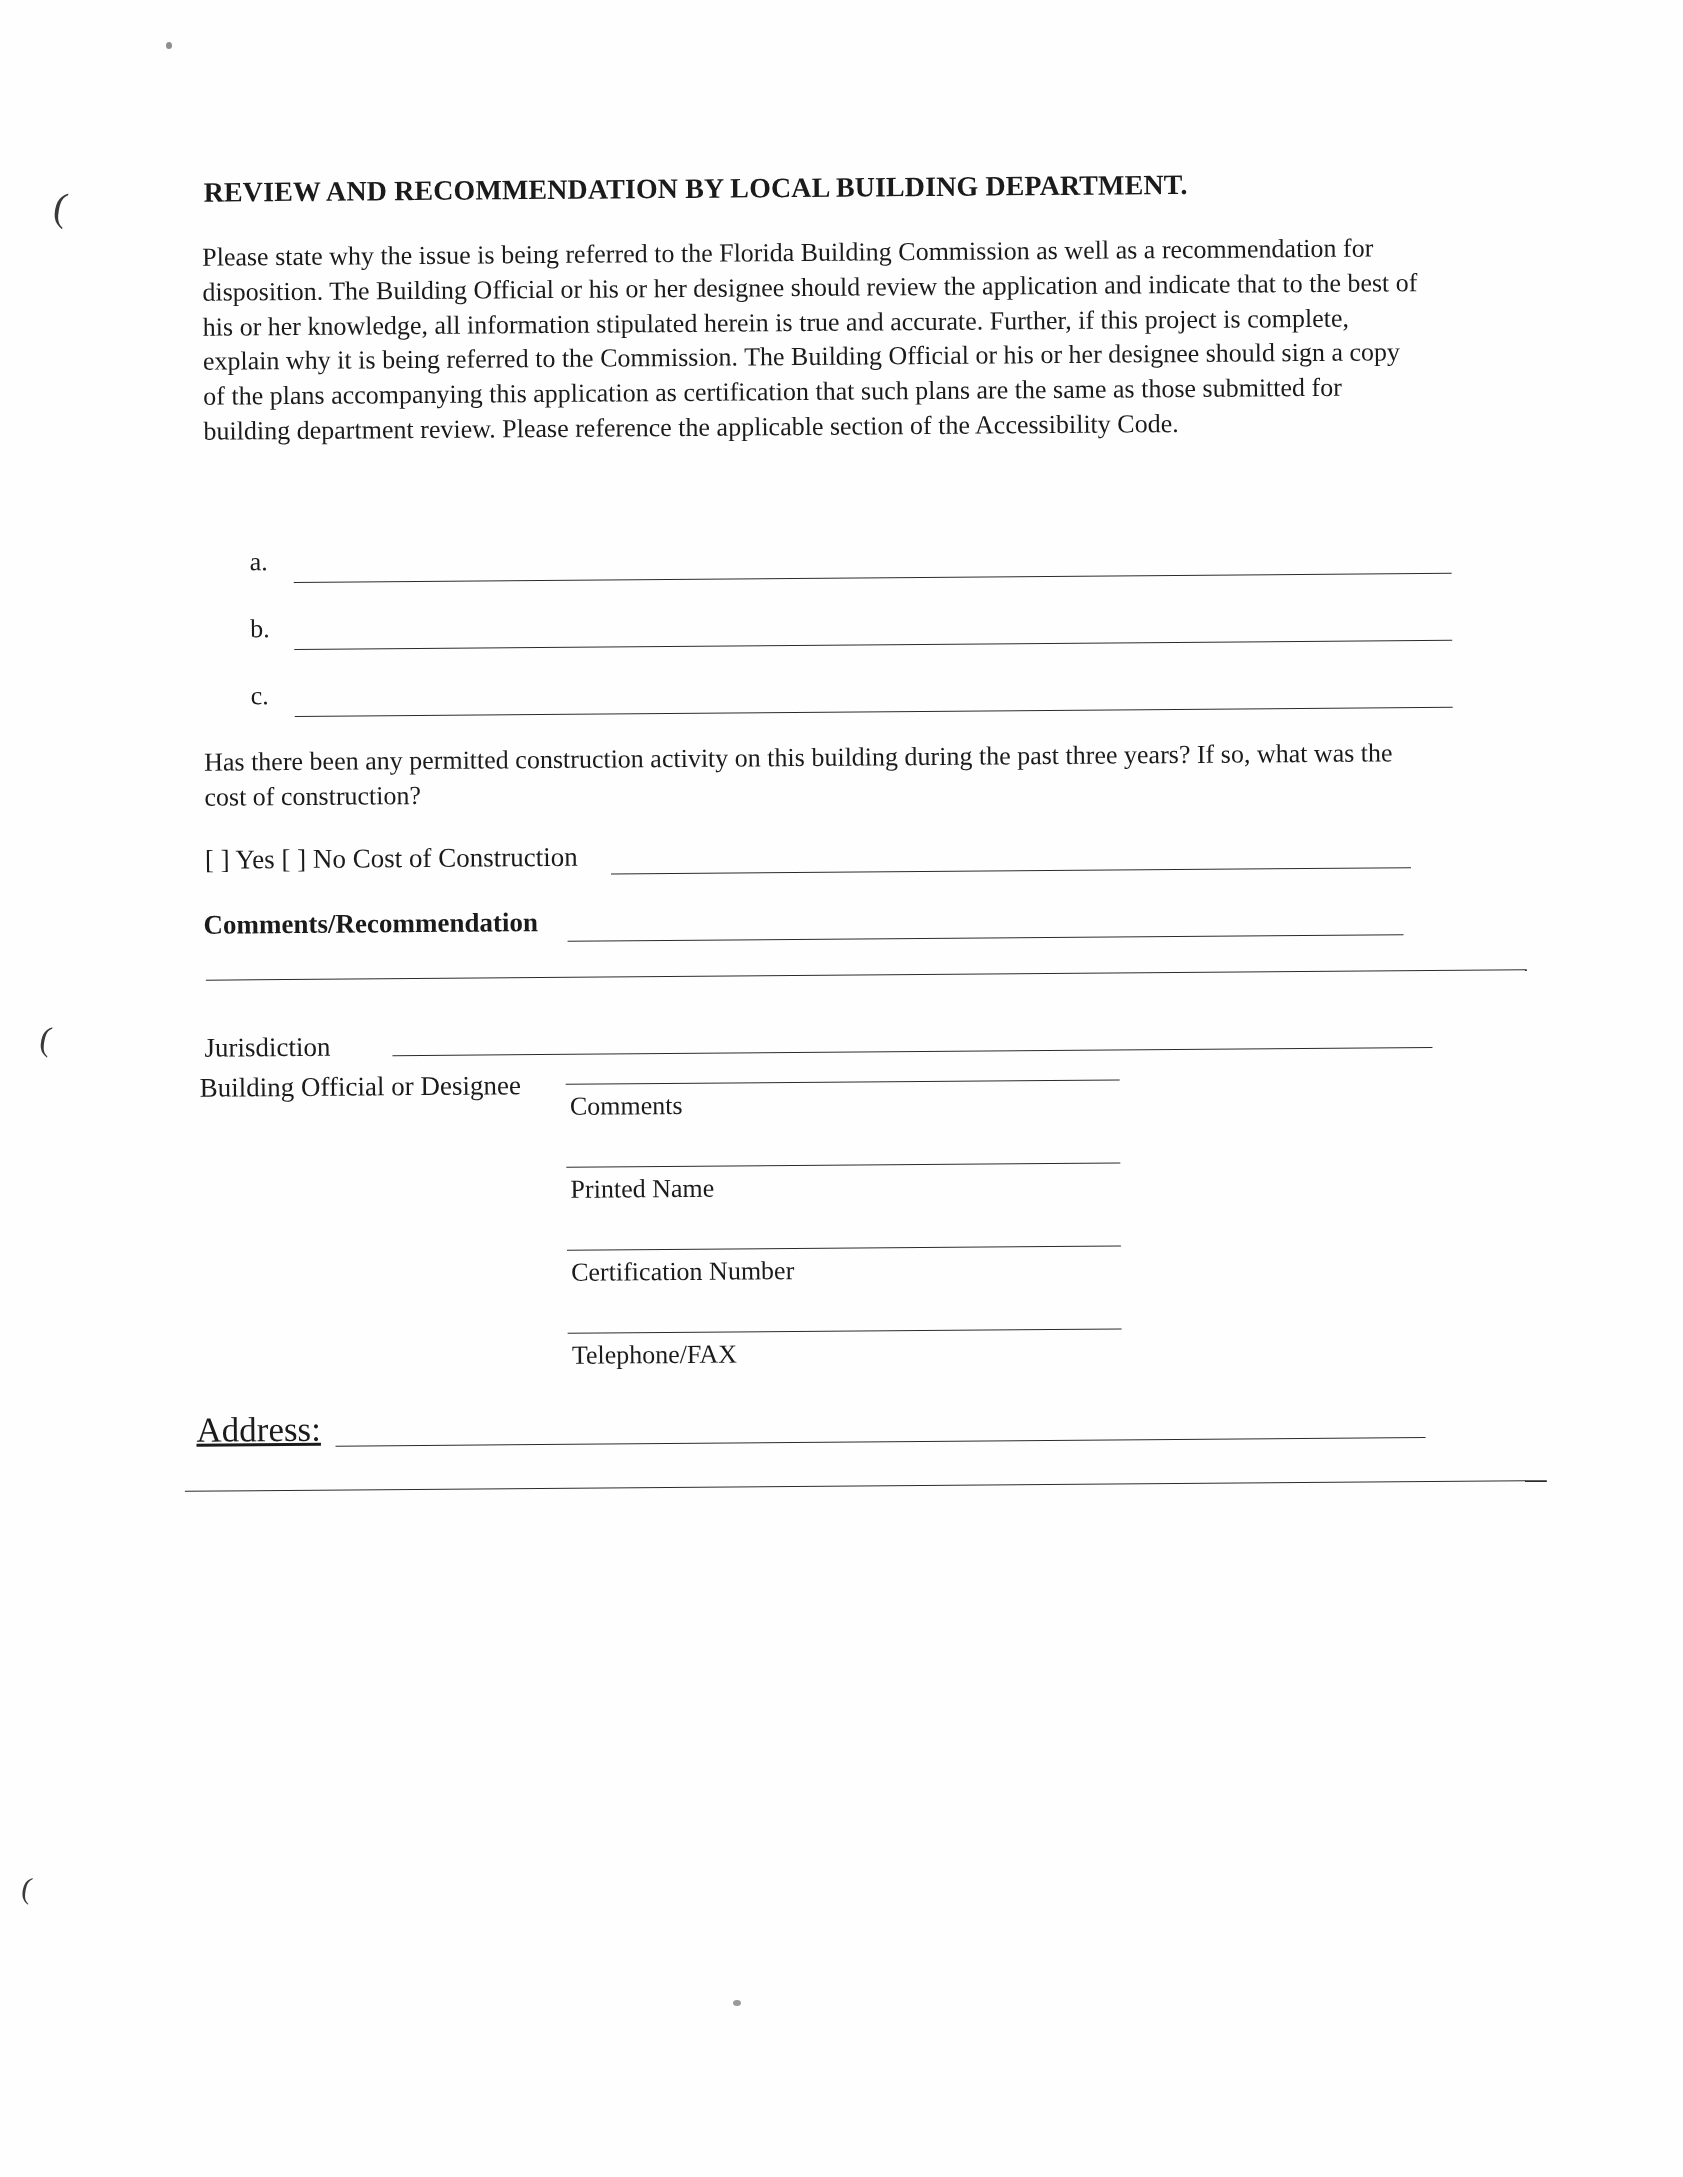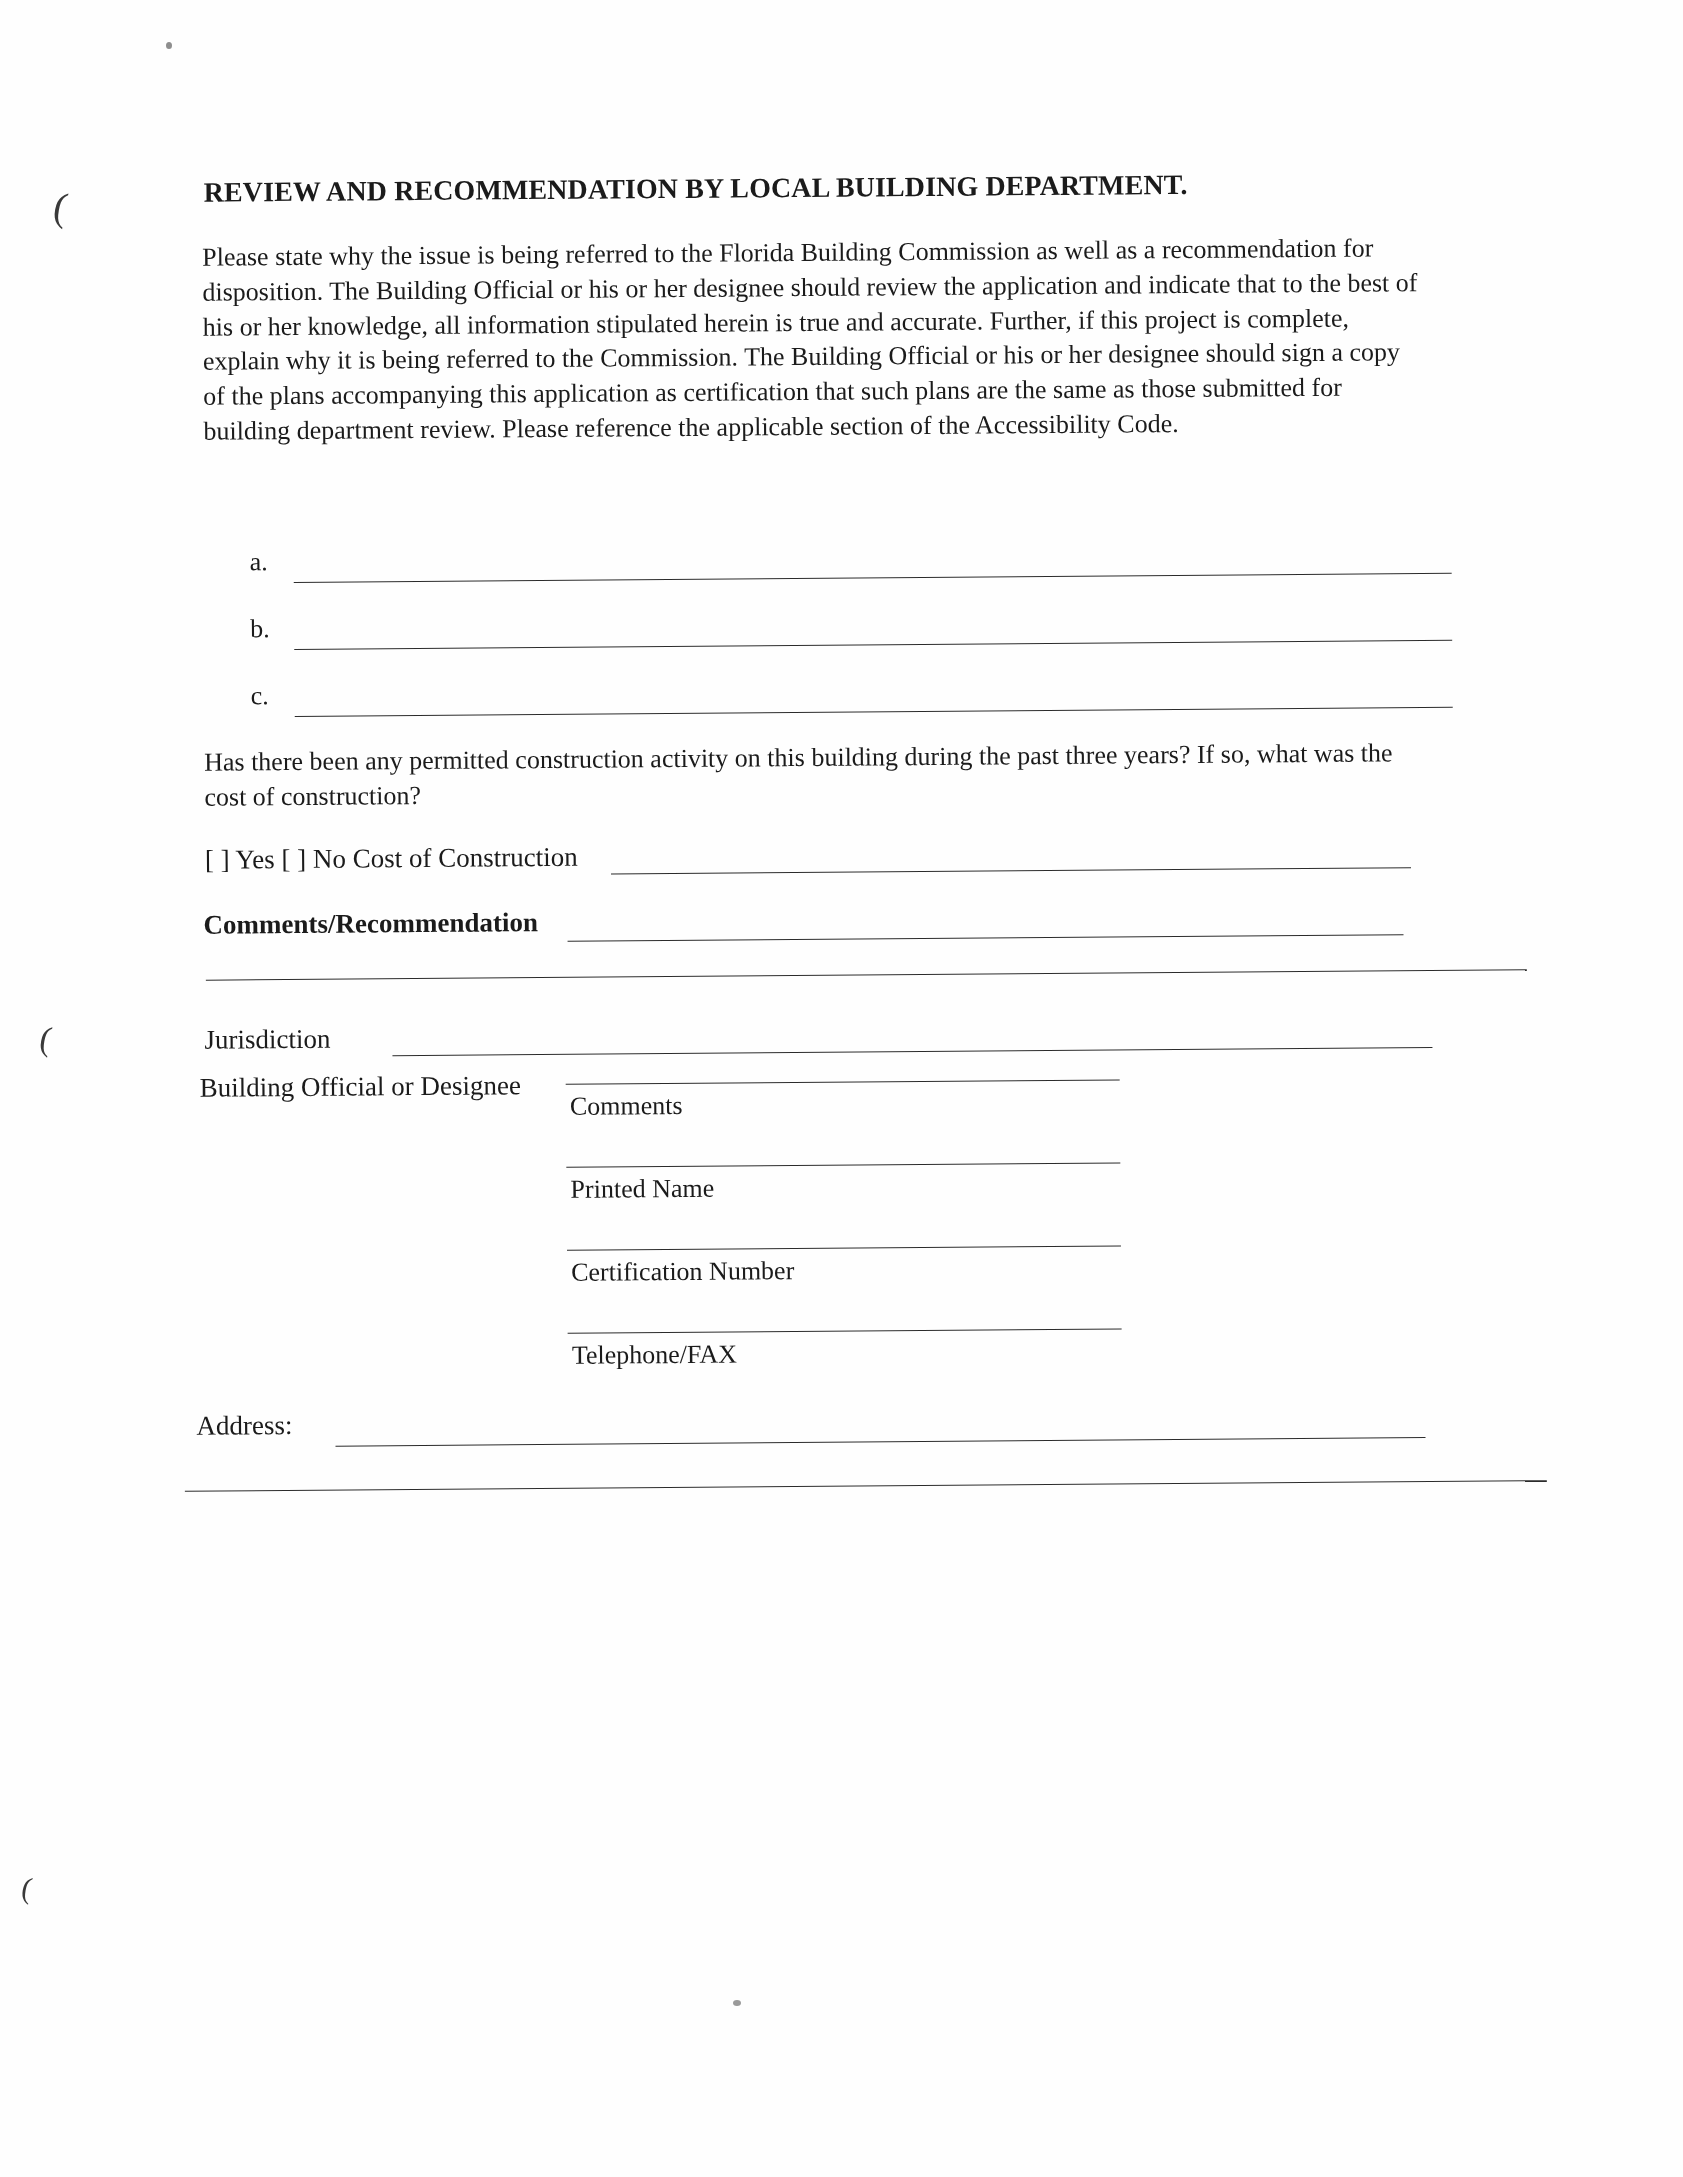--- a/index.html
+++ b/index.html
@@ -144,21 +144,21 @@
   .jurisdiction-row {
     position: absolute;
     left: 53px;
     top: 869px;
     width: 1238px;
     height: 48px;
   }
   .jurisdiction-label {
     position: absolute;
     left: 0;
-    top: 4px;
+    top: 12px;
     font-size: 27px;
   }
   .jurisdiction-rule {
     position: absolute;
     left: 188px;
     right: 10px;
     top: 36px;
     border-bottom: 1.6px solid #2b2b2b;
   }
 
@@ -199,21 +199,22 @@
     position: absolute;
     left: 42px;
     top: 1259px;
     width: 1247px;
     height: 48px;
   }
   .address-label {
     position: absolute;
     left: 0;
     top: 0;
-    font-size: 27px;
+    font-size: 35px;
+    text-decoration: underline;
   }
   .address-rule {
     position: absolute;
     left: 139px;
     right: 18px;
     top: 36px;
     border-bottom: 1.6px solid #2b2b2b;
   }
   .address-rule2 {
     position: absolute;

